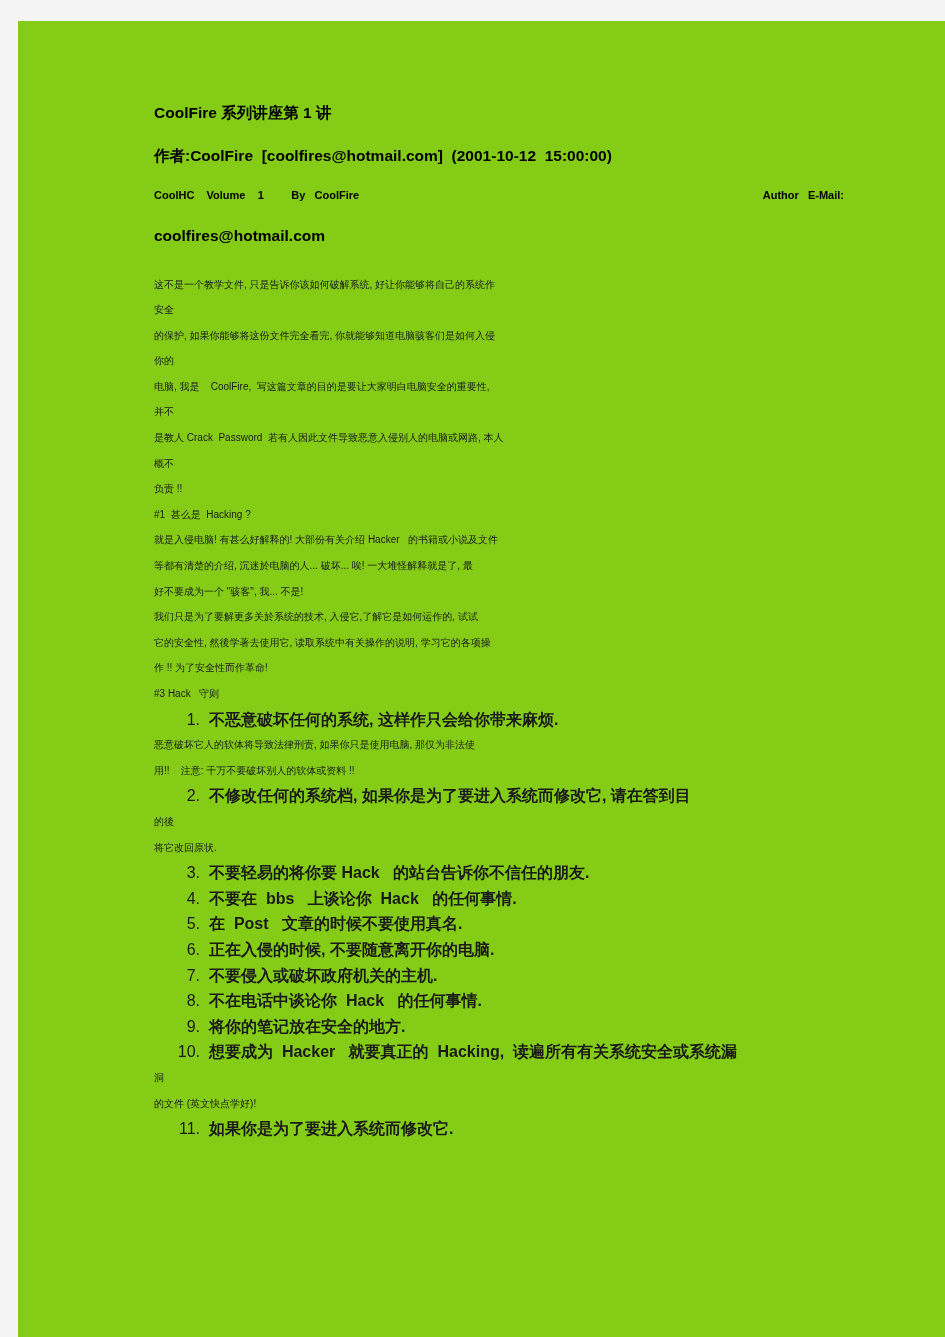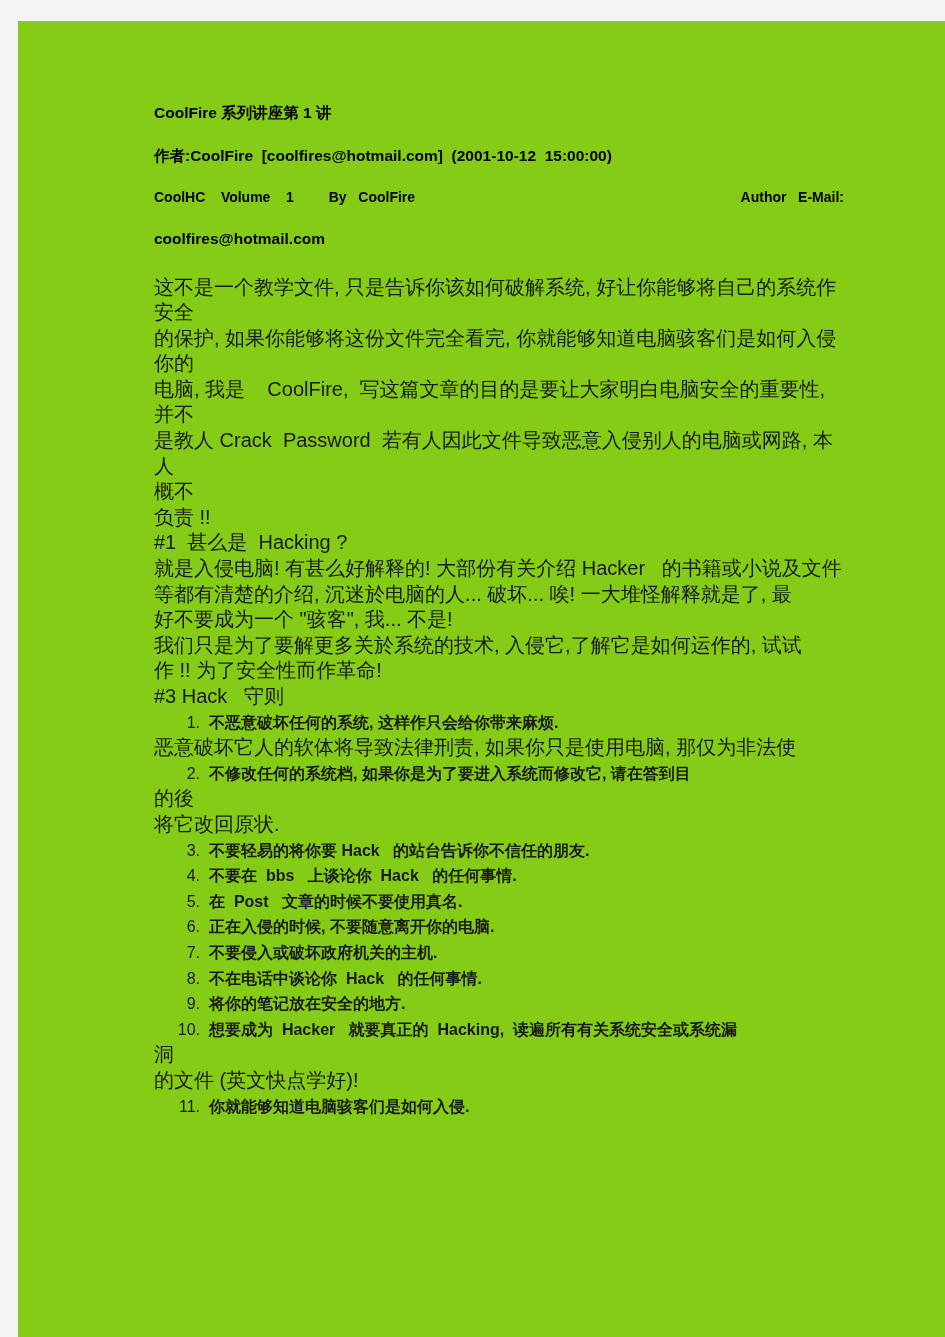--- a/index.html
+++ b/index.html
@@ -37,21 +37,21 @@
   .hd {
     font-weight: bold;
     font-size: 15.5px;
     color: #000000;
     line-height: 1.0;
     margin: 0 0 27px 0;
     white-space: pre-wrap;
   }
   .hd-justified {
     font-weight: bold;
-    font-size: 14px;
+    font-size: 11px;
     color: #000000;
     line-height: 1.0;
     margin: 0 0 27px 0;
     display: flex;
     justify-content: space-between;
     width: 690px;
   }
   .hd-justified > span { white-space: pre; }
   .hd-email {
     font-weight: bold;
@@ -63,21 +63,21 @@
 
   
   #body-block {
     font-size: 16px;
     color: #1a1a1a;
     line-height: 25.6px;
   }
   .ln {
     white-space: pre-wrap;
     margin: 0;
-    font-size: 20px;
+    font-size: 10px;
     line-height: 25.6px;
     color: #1a1a1a;
   }
 
   
   .rule {
     display: flex;
     align-items: flex-start;
     margin: 0;
     line-height: 25.6px;
@@ -124,29 +124,31 @@
       <div class="ln">是教人 Crack  Password  若有人因此文件导致恶意入侵别人的电脑或网路, 本人</div>
       <div class="ln">概不</div>
       <div class="ln">负责 !!</div>
 
       <div class="ln">#1  甚么是  Hacking ?</div>
       <div class="ln">就是入侵电脑! 有甚么好解释的! 大部份有关介绍 Hacker   的书籍或小说及文件</div>
       <div class="ln">等都有清楚的介绍, 沉迷於电脑的人... 破坏... 唉! 一大堆怪解释就是了, 最</div>
       <div class="ln">好不要成为一个 "骇客", 我... 不是!</div>
 
       <div class="ln">我们只是为了要解更多关於系统的技术, 入侵它,了解它是如何运作的, 试试</div>
+      <div class="ln">它的安全性, 然後学著去使用它, 读取系统中有关操作的说明, 学习它的各项操</div>
       <div class="ln">作 !! 为了安全性而作革命!</div>
 
       <div class="ln">#3 Hack   守则</div>
 
       <div class="rule">
         <span class="num">1.</span>
         <span class="txt">不恶意破坏任何的系统, 这样作只会给你带来麻烦.</span>
       </div>
       <div class="ln">恶意破坏它人的软体将导致法律刑责, 如果你只是使用电脑, 那仅为非法使</div>
+      <div class="ln">用!!    注意: 千万不要破坏别人的软体或资料 !!</div>
 
       <div class="rule">
         <span class="num">2.</span>
         <span class="txt">不修改任何的系统档, 如果你是为了要进入系统而修改它, 请在答到目</span>
       </div>
       <div class="ln">的後</div>
       <div class="ln">将它改回原状.</div>
 
       <div class="rule">
         <span class="num">3.</span>
@@ -178,18 +180,18 @@
       </div>
       <div class="rule">
         <span class="num">10.</span>
         <span class="txt">想要成为  Hacker   就要真正的  Hacking,  读遍所有有关系统安全或系统漏</span>
       </div>
       <div class="ln">洞</div>
       <div class="ln">的文件 (英文快点学好)!</div>
 
       <div class="rule">
         <span class="num">11.</span>
-        <span class="txt">你就能够知道电脑骇客们是如何入侵.</span>
+        <span class="txt">如果你是为了要进入系统而修改它.</span>
       </div>
 
     </div>
   </div>
 </div>
 
 </body></html>

